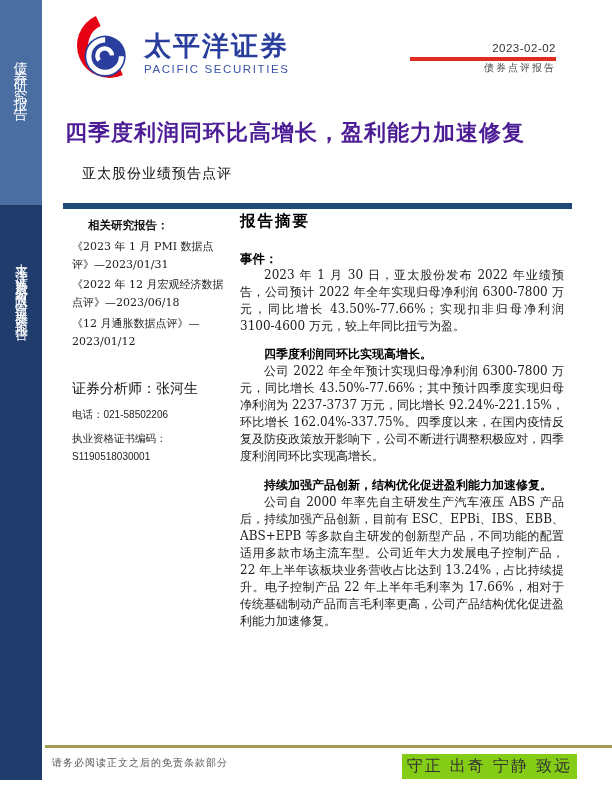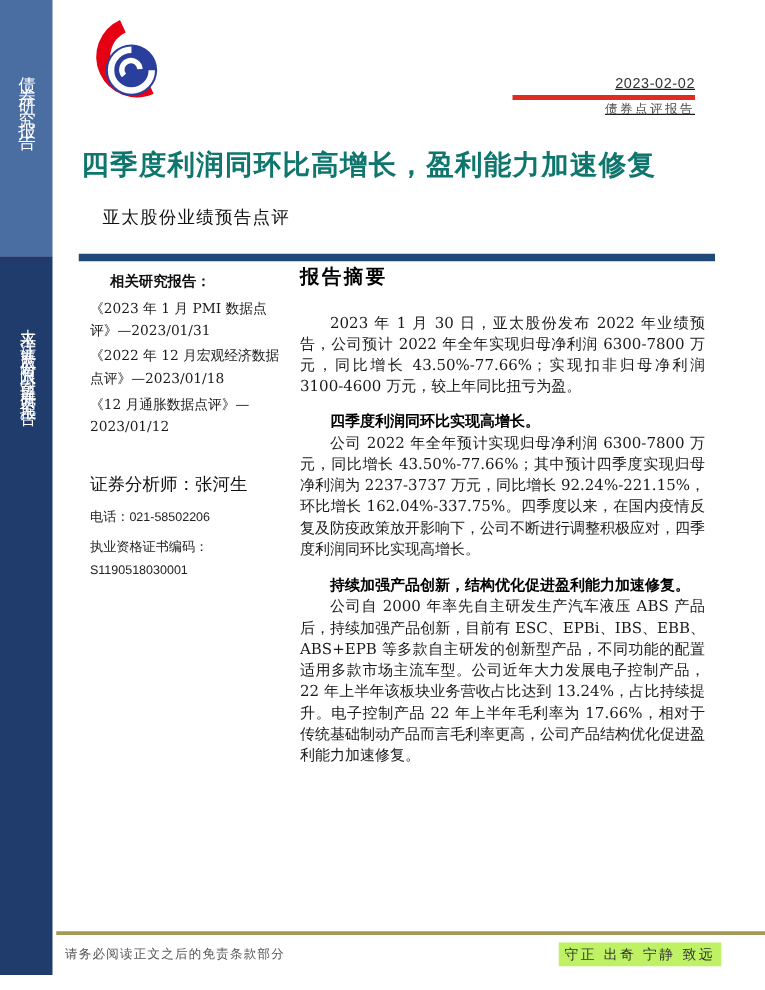--- a/index.html
+++ b/index.html
@@ -28,31 +28,31 @@
   .logo-mark{width:72px;height:78px;}
   .logo-text{margin-left:8px;}
   .logo-cn{
     font-size:27px;font-weight:bold;color:var(--logo-blue,#2a3f9d);
     letter-spacing:2px;line-height:1.1;font-family:"DejaVu Sans","Liberation Sans",sans-serif;
   }
   .logo-en{
     font-size:11.5px;color:var(--logo-blue2,#3a55a8);letter-spacing:1.6px;
     font-family:"Liberation Sans","DejaVu Sans",sans-serif;margin-top:2px;
   }
-  .date-block{position:absolute;right:56px;top:61px;text-align:right;width:220px;text-decoration:underline;}
+  .date-block{position:absolute;right:56px;top:42px;text-align:right;width:220px;}
   .date{
     font-size:11.5px;color:#333;font-family:"Liberation Sans","DejaVu Sans",sans-serif;
     letter-spacing:.5px;margin-bottom:3px;
   }
   .red-line{height:4px;background:var(--red-line,#e02b20);width:146px;margin-left:auto;}
   .report-type{font-size:10px;color:#4a4a4a;letter-spacing:2px;margin-top:0;}
   
   .title{
     position:absolute;left:65px;top:118px;width:505px;margin:0;
-    font-size:22px;font-weight:bold;color:#0f766e;letter-spacing:1px;line-height:1.3;
+    font-size:22px;font-weight:bold;color:#4c1d95;letter-spacing:1px;line-height:1.3;
   }
   .subtitle{position:absolute;left:82px;top:165px;font-size:14px;color:#111;letter-spacing:1px;}
   .divider-bar{position:absolute;left:63px;top:203px;width:509px;height:6px;background:var(--divider-bar,#1f4976);}
   
   .left-col{position:absolute;left:72px;top:216px;width:160px;font-size:11px;line-height:1.65;}
   .left-col .col-head{font-weight:bold;font-size:11.5px;margin:0 0 3px 16px;color:#111;}
   .left-col p{margin:0 0 2px 0;}
   .analyst-head{font-weight:normal;font-size:14px;color:#111;margin:26px 0 6px 0 !important;}
   .contact-line{font-size:10.5px;margin:0 0 7px 0 !important;color:#222;}
   .contact-line .mono{font-family:"Liberation Sans","DejaVu Sans",sans-serif;font-size:10px;}
@@ -61,22 +61,22 @@
   .summary-head{font-size:15.5px;font-weight:bold;margin:0 0 21px 0;color:#000;letter-spacing:2px;}
   .p-head{font-weight:bold;font-size:12.5px;margin:0;color:#000;}
   .body-p{margin:0 0 11px 0;text-indent:2em;text-align:justify;}
   .section{margin-top:12px;}
   .section-title{font-weight:bold;text-indent:2em;margin:0;color:#000;}
   .section-body{margin:0;text-indent:2em;text-align:justify;}
   
   .footer-line{position:absolute;left:45px;top:745px;width:567px;height:3px;background:var(--olive-line,#a29a56);}
   .footer-disclaimer{position:absolute;left:52px;top:756px;font-size:10px;color:#555;letter-spacing:1px;}
   .footer-motto{
-    position:absolute;right:35px;top:754px;font-size:11px;color:#333;
-    background:#bef264;padding:2px 5px;letter-spacing:2px;
+    position:absolute;right:35px;top:754px;font-size:16px;color:#333;
+    background:#84cc16;padding:2px 5px;letter-spacing:2px;
   }
 </style>
 </head>
 <body>
 
 <div class="page">
 
   <aside class="sidebar">
     <div class="sidebar-top">
       <span class="vtext vtext-top">债券研究报告</span>
@@ -88,46 +88,51 @@
 
   <div class="logo">
     <span>
       <svg class="logo-mark" viewBox="0 0 84 88" aria-hidden="true">
         <path d="M 40 9 A 29 29 0 1 0 66 66" fill="none" stroke="#e60014" stroke-width="13"></path>
         <circle cx="48" cy="50" r="24" fill="#2a3f9d"></circle>
         <path d="M 48 31 A 19 19 0 1 0 67 50" fill="none" stroke="#ffffff" stroke-width="6"></path>
         <path d="M 41 55 A 8.5 8.5 0 1 1 56 49" fill="none" stroke="#ffffff" stroke-width="5"></path>
       </svg>
     </span>
+    <div class="logo-text">
+      <div class="logo-cn">太平洋证券</div>
+      <div class="logo-en">PACIFIC SECURITIES</div>
+    </div>
   </div>
 
   <div class="date-block">
     <div class="date">2023-02-02</div>
     <div class="red-line"></div>
     <div class="report-type">债券点评报告</div>
   </div>
 
   <h1 class="title">四季度利润同环比高增长，盈利能力加速修复</h1>
   <div class="subtitle">亚太股份业绩预告点评</div>
   <div class="divider-bar"></div>
 
   <div class="left-col">
     <p class="col-head">相关研究报告：</p>
     <p>《2023 年 1 月 PMI 数据点评》—2023/01/31</p>
-    <p>《2022 年 12 月宏观经济数据点评》—2023/01/18</p>
+    <p>《2022 年 12 月宏观经济数据点评》—2023/06/18</p>
     <p>《12 月通胀数据点评》—2023/01/12</p>
 
     <p class="analyst-head">证券分析师：张河生</p>
     <p class="contact-line"><span>电话：</span><span class="mono">021-58502206</span></p>
     <p class="contact-line"><span>执业资格证书编码：</span><span class="mono">S1190518030001</span></p>
   </div>
 
   <div class="right-col">
     <h2 class="summary-head">报告摘要</h2>
 
+    <p class="p-head">事件：</p>
     <p class="body-p">2023 年 1 月 30 日，亚太股份发布 2022 年业绩预告，公司预计 2022 年全年实现归母净利润 6300-7800 万元，同比增长 43.50%-77.66%；实现扣非归母净利润 3100-4600 万元，较上年同比扭亏为盈。</p>
 
 
     <div class="section" style="margin-top:0;">
       <p class="section-title">四季度利润同环比实现高增长。</p>
       <p class="section-body">公司 2022 年全年预计实现归母净利润 6300-7800 万元，同比增长 43.50%-77.66%；其中预计四季度实现归母净利润为 2237-3737 万元，同比增长 92.24%-221.15%，环比增长 162.04%-337.75%。四季度以来，在国内疫情反复及防疫政策放开影响下，公司不断进行调整积极应对，四季度利润同环比实现高增长。</p>
     </div>
 
 
     <div class="section">

